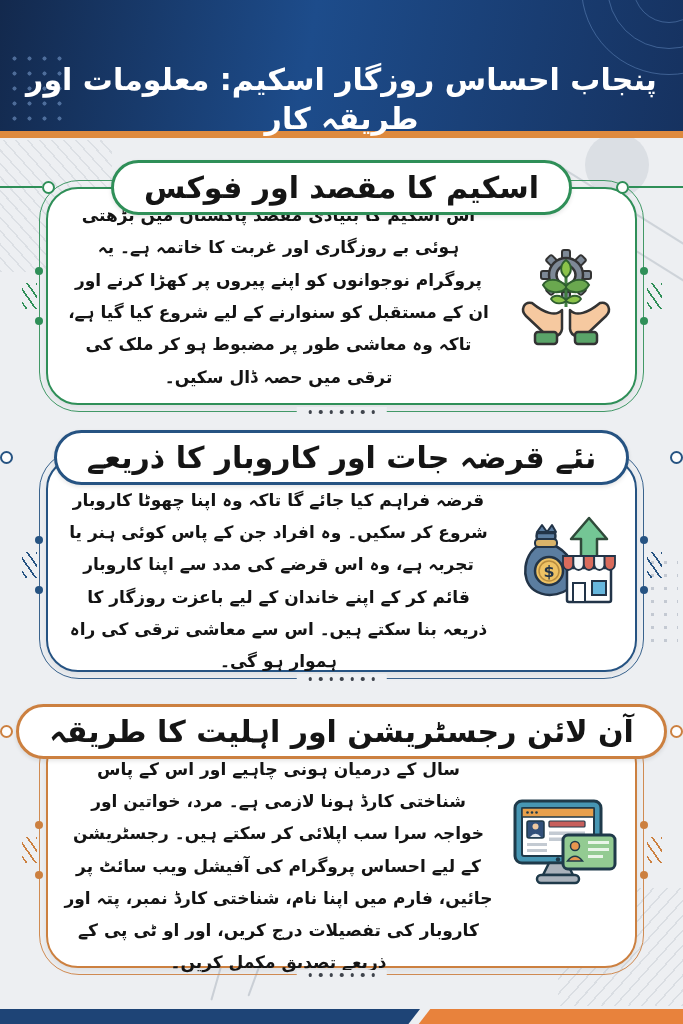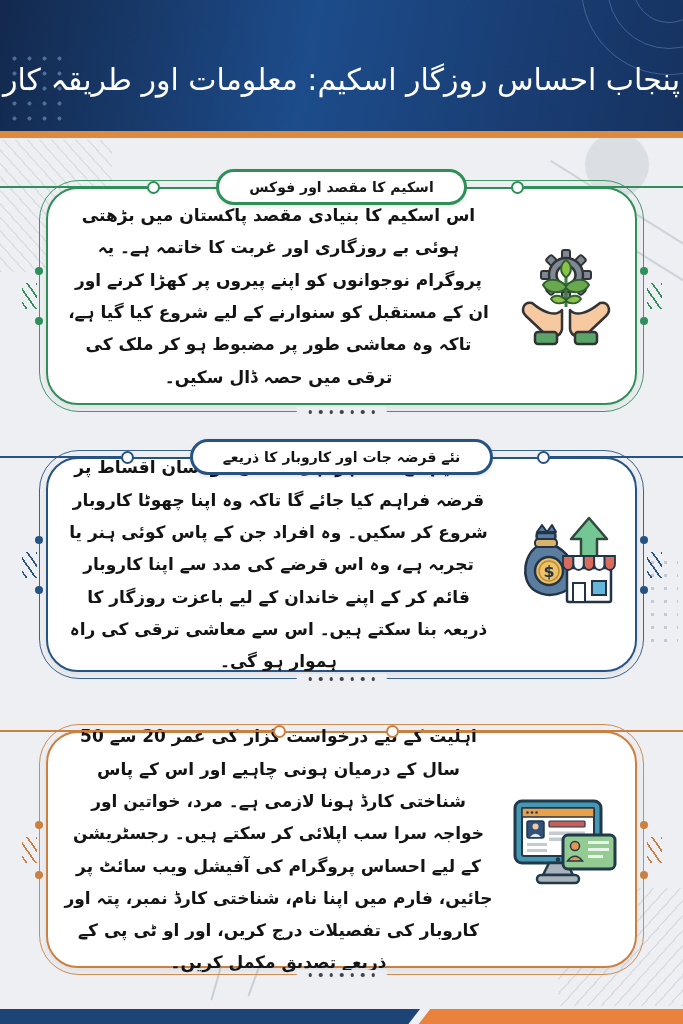--- a/index.html
+++ b/index.html
@@ -4,21 +4,21 @@
 <style>
   html,body{margin:0;padding:0;}
   body{width:683px;height:1024px;font-family:"DejaVu Sans",sans-serif;}
   .page{position:relative;width:683px;height:1024px;overflow:hidden;background:#edeff2;}
 
   
   .header{position:absolute;top:0;left:0;right:0;height:138px;box-sizing:border-box;
     background:linear-gradient(100deg,#13294d 0%,#1d4c8b 45%,#163260 100%);
     border-bottom:7px solid var(--h-orange,#de8a3e);z-index:6;}
   .header-title{position:absolute;left:0;right:0;top:40px;text-align:center;direction:rtl;
-    color:#ffffff;font-size:30px;font-weight:400;letter-spacing:0;line-height:1.3;}
+    color:#ffffff;font-size:30px;font-weight:700;letter-spacing:0;line-height:1.3;}
   .header-dots{position:absolute;left:7px;bottom:6px;width:62px;height:74px;
     background-image:radial-gradient(circle,rgba(125,160,210,.55) 1.8px,transparent 2.3px);
     background-size:15px 15px;}
   .arc{position:absolute;border:1.6px solid rgba(110,150,205,.45);border-radius:50%;}
   .arc.a1{width:70px;height:70px;left:633px;top:-49px;}
   .arc.a2{width:122px;height:122px;left:607px;top:-75px;}
   .arc.a3{width:174px;height:174px;left:581px;top:-101px;}
 
   
   .hatch{position:absolute;z-index:0;}
@@ -41,21 +41,21 @@
   
   .card-sec{position:absolute;left:0;right:0;z-index:2;}
   .sec1{top:158px;} .sec2{top:428px;} .sec3{top:702px;}
 
   .pill-row{position:absolute;top:0;left:0;right:0;height:58px;display:flex;align-items:center;z-index:4;}
   .conn{flex:1;display:flex;align-items:center;min-width:0;}
   .conn .line{height:2.5px;background:var(--accent);flex:1;}
   .ring{width:9px;height:9px;border:2px solid var(--accent);border-radius:50%;background:#fdfdfd;flex-shrink:0;}
   .sp-l{width:56px;flex-shrink:1;} .sp-r{width:44px;flex-shrink:1;}
   .pill{direction:rtl;white-space:nowrap;background:#ffffff;border:3px solid var(--accent);
-    border-radius:40px;padding:7px 30px;font-size:14px;font-weight:700;color:#151515;
+    border-radius:40px;padding:7px 30px;font-size:30px;font-weight:700;color:#151515;
     box-shadow:0 2px 4px rgba(0,0,0,.10);}
 
   .card{position:relative;margin:29px 46px 0;background:#ffffff;border:2.5px solid var(--accent);
     border-radius:32px;box-sizing:border-box;display:flex;flex-direction:column;justify-content:center;
     overflow:visible;box-shadow:0 3px 7px rgba(0,0,0,.07);}
   .sec1 .card{height:218px;} .sec2 .card{height:215px;} .sec3 .card{height:237px;}
   .card::after{content:"";position:absolute;inset:-9px;border:1.5px solid var(--accent);
     border-radius:40px;opacity:.9;pointer-events:none;}
 
   .card-body{display:flex;flex-direction:row;align-items:center;gap:18px;direction:ltr;
@@ -233,20 +233,21 @@
     </div>
   </section>
 
   <section class="card-sec sec3" style="--accent: #cc8040;">
     <div class="pill-row">
       <div class="conn">
         <span class="line"></span>
           <span class="ring"></span>
           <span class="sp-l"></span>
       </div>
+      <div class="pill">آن لائن رجسٹریشن اور اہلیت کا طریقہ</div>
       <div class="conn">
         <span class="sp-r"></span>
           <span class="ring"></span>
           <span class="line"></span>
       </div>
     </div>
     <div class="card">
       <div class="side-deco left">
         <span class="dot"></span>
           <span class="hashes"></span>

